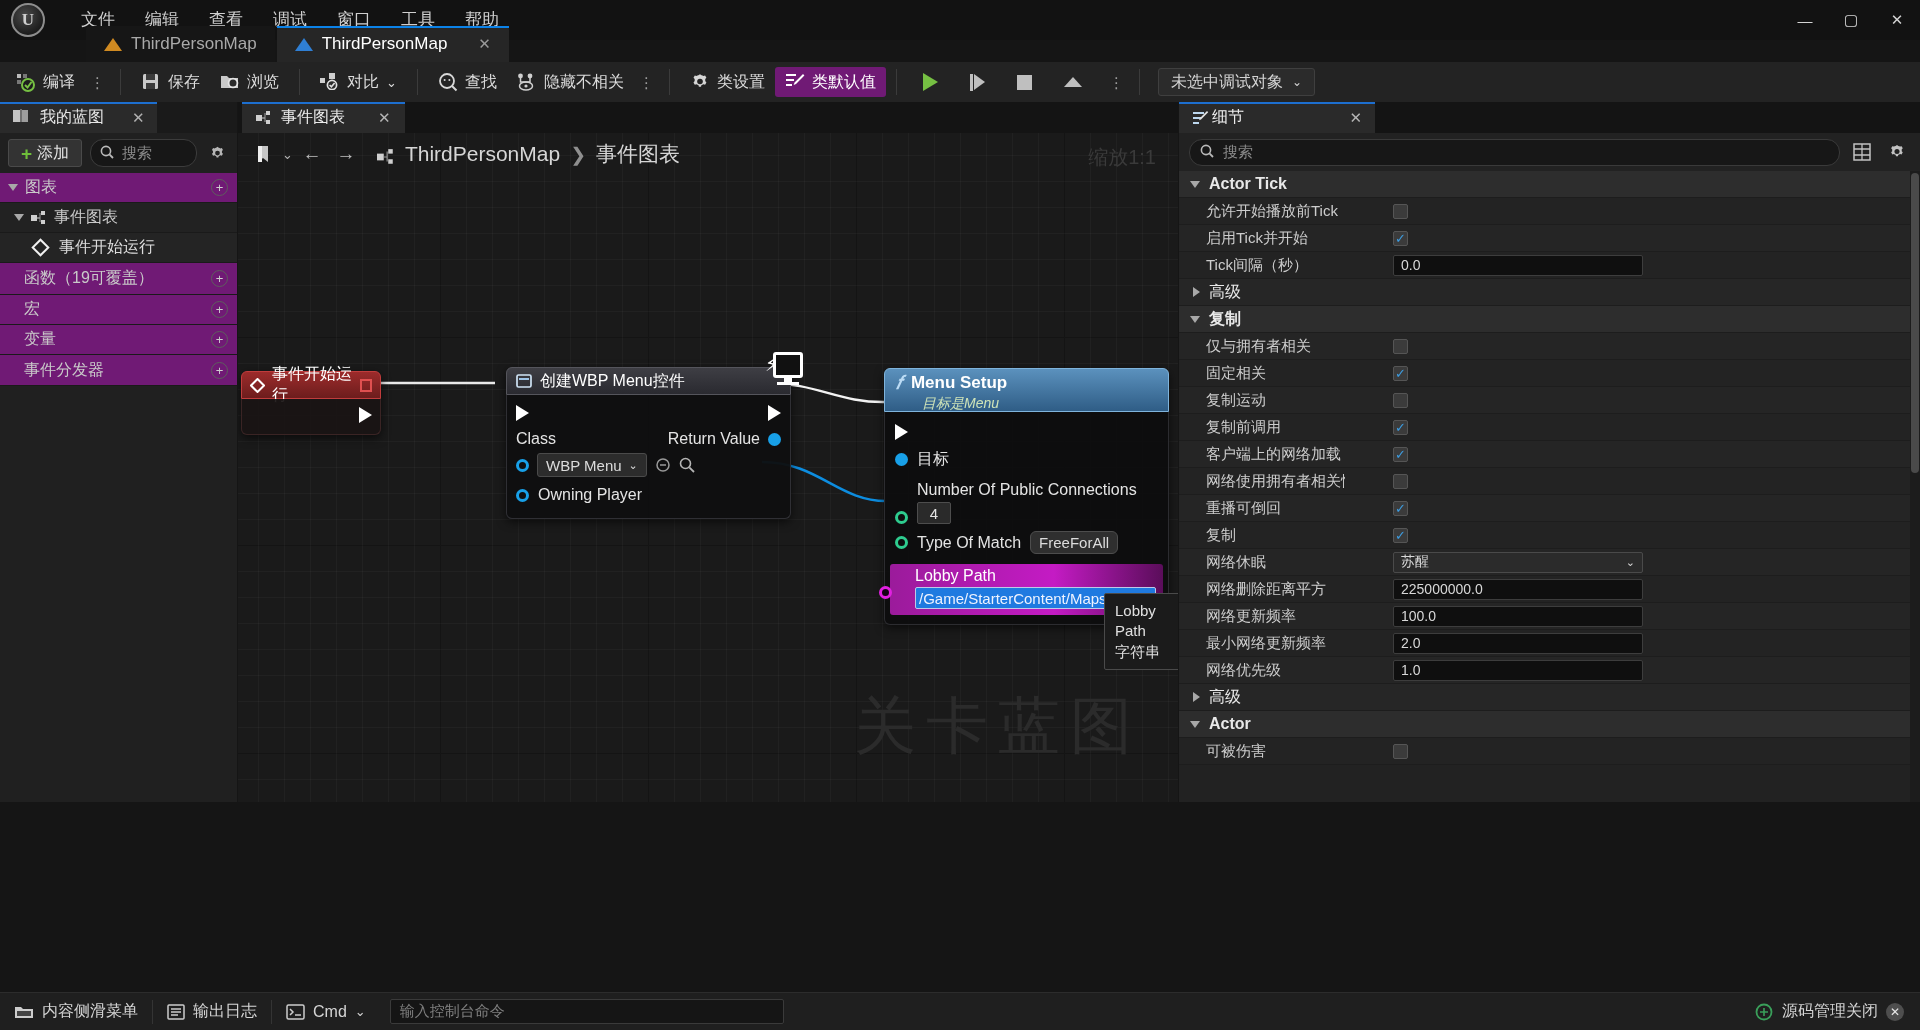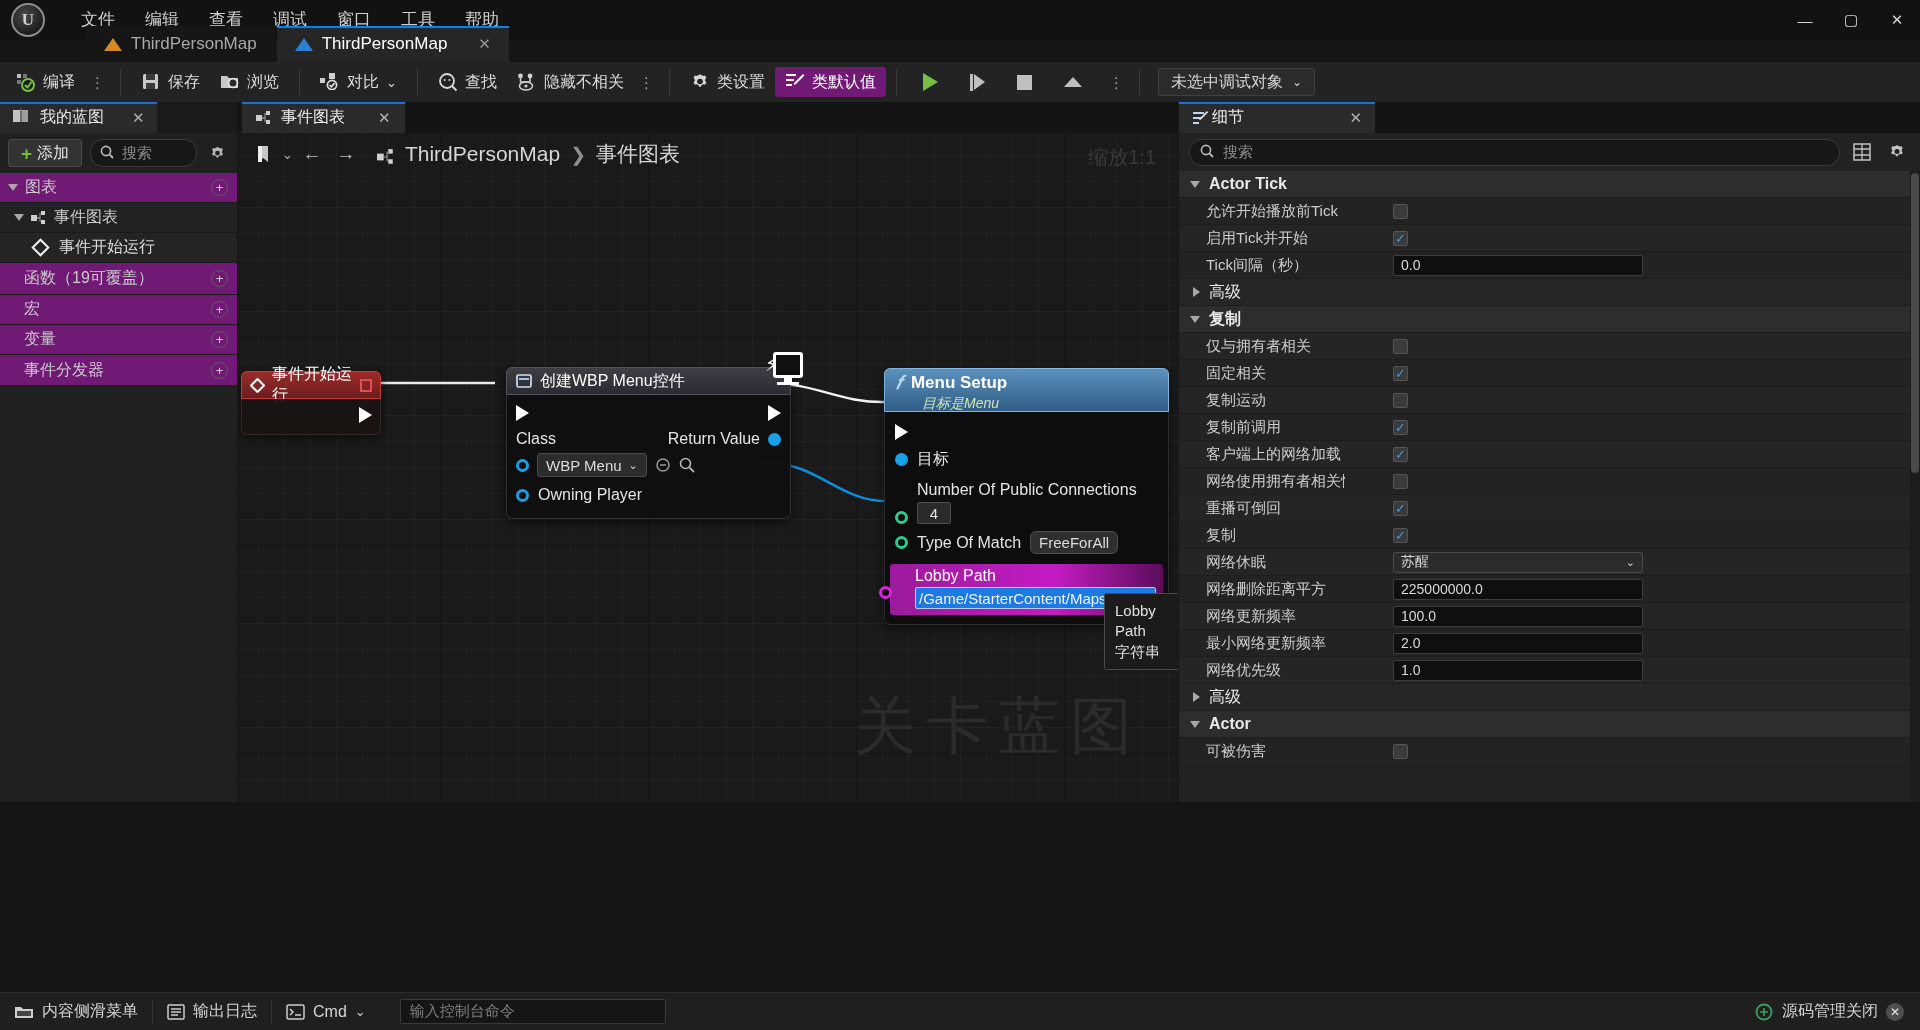--- a/index.html
+++ b/index.html
@@ -154,21 +154,21 @@
   .chk.on::after { content:"✓"; color:#3d9ce0; font-size:13px; line-height:1; font-weight:bold;}
   .txtfield { width:250px; height:21px; background:#0f0f0f; border:1px solid #3d3d3d; border-radius:2px; color:#d8d8d8; font-size:14px; display:flex; align-items:center; padding:0 7px;}
   .selfield { width:250px; height:21px; background:#2b2b2b; border:1px solid #4a4a4a; border-radius:2px; color:#d8d8d8; font-size:14px; display:flex; align-items:center; padding:0 7px; justify-content:space-between;}
   .scrollbar { position:absolute; right:0; top:69px; width:10px; bottom:0; background:#1c1c1c; }
   .scrollthumb { position:absolute; right:1px; top:2px; width:8px; height:300px; background:#4a4a4a; border-radius:4px;}
 
   
   .statusbar { position:absolute; left:0; bottom:0; width:1920px; height:38px; background:#1f1f1f; display:flex; align-items:center; border-top:1px solid #2c2c2c;}
   .st-btn { display:flex; align-items:center; gap:8px; height:38px; padding:0 14px; font-size:16px; color:#d5d5d5;}
   .st-sep { width:1px; height:24px; background:#343434; }
-  .cmd-input { flex:0 0 auto; width:266px; height:25px; margin-left:20px; background:#151515; border:1px solid #3a3a3a; border-radius:2px; font-size:15px; color:#7e7e7e; display:flex; align-items:center; padding:0 9px;}
+  .cmd-input { flex:0 0 auto; width:394px; height:25px; margin-left:10px; background:#151515; border:1px solid #3a3a3a; border-radius:2px; font-size:15px; color:#7e7e7e; display:flex; align-items:center; padding:0 9px;}
   .st-right { margin-left:auto; display:flex; align-items:center; }
   .src-ctl { display:flex; align-items:center; gap:8px; padding:0 16px; height:38px; font-size:16px; color:#d5d5d5;}
   .badge-x { width:18px;height:18px;border-radius:50%;background:#4e4e4e;color:#e8e8e8;font-size:12px;display:flex;align-items:center;justify-content:center;}
 </style>
 </head>
 <body>
 
 <div class="app">
 
   <div class="titlebar">

